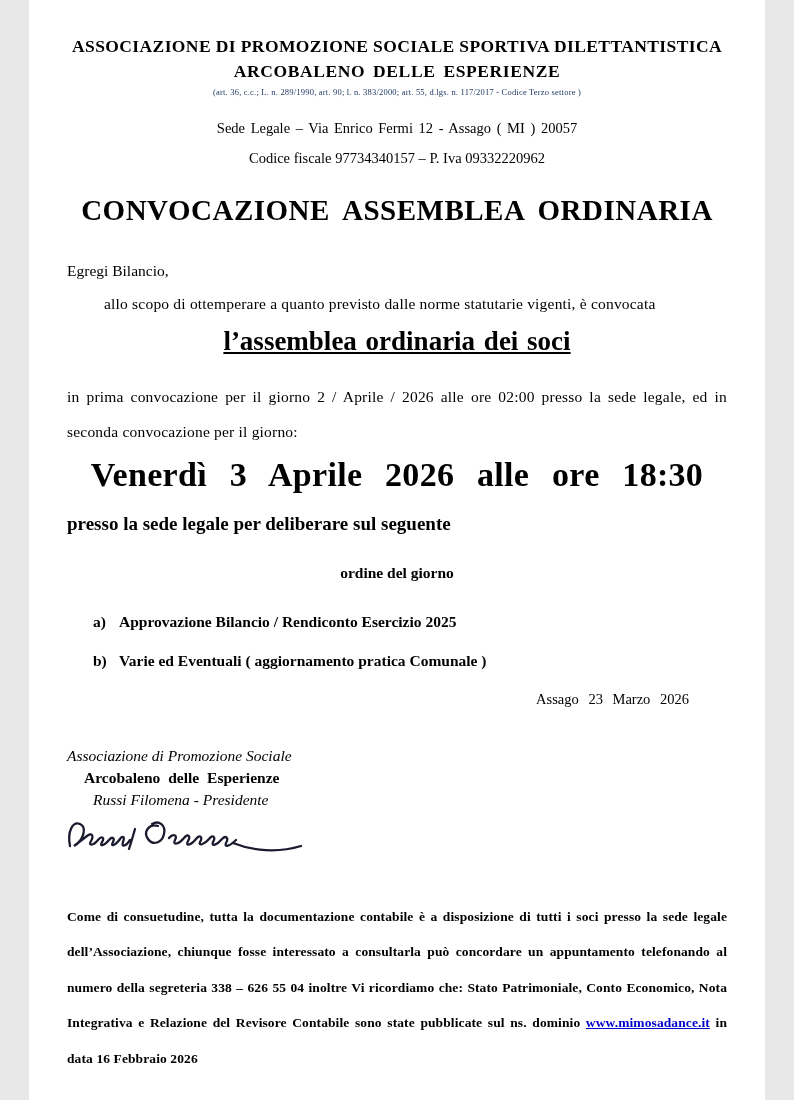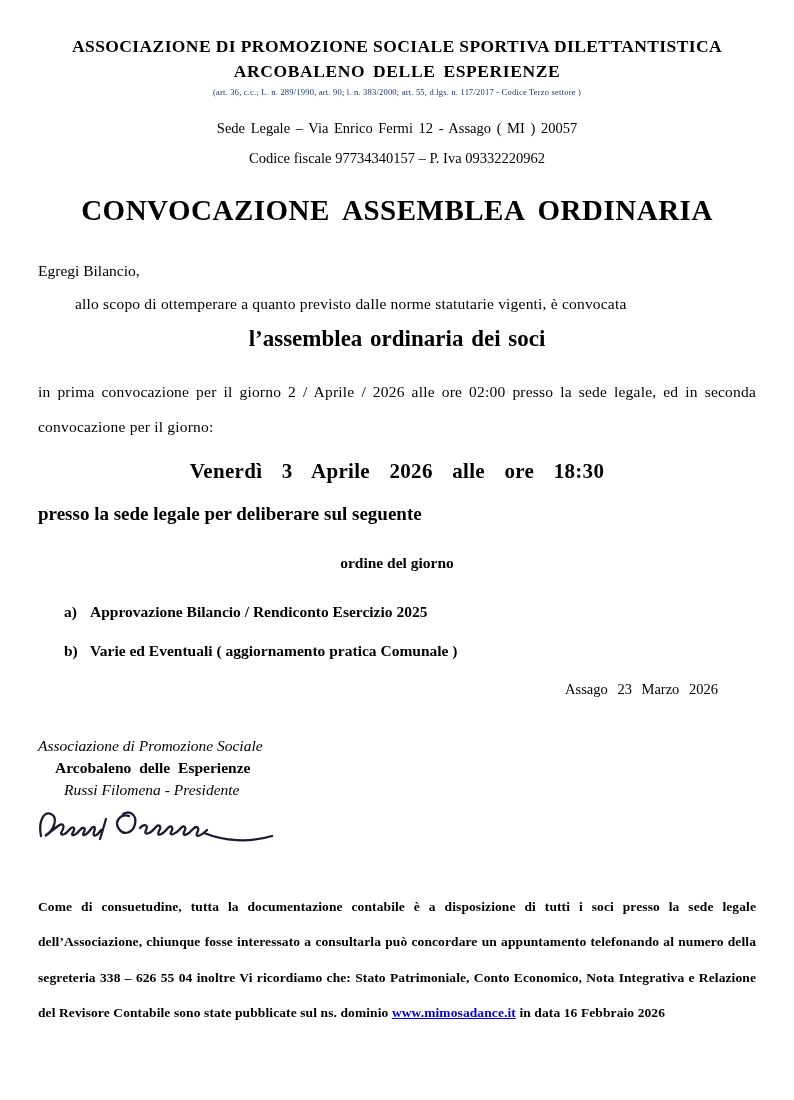--- a/index.html
+++ b/index.html
@@ -1,33 +1,33 @@
 <!DOCTYPE html>
 <html><head>
 <meta charset="utf-8">
 <style>
   html,body{margin:0;padding:0;background:#e8e8e8;}
   .page{
-    width:794px;height:1100px;background:#ffffff;margin:0 auto;
+    width:736px;height:1100px;background:#ffffff;margin:0 auto;
     font-family:"Liberation Serif", serif;color:#000;
     box-sizing:border-box;padding:36px 38px 0 38px;position:relative;overflow:hidden;
   }
   .center{text-align:center;}
   .header-line1{font-size:17.5px;font-weight:bold;letter-spacing:.4px;line-height:1.25;}
   .header-line2{font-size:17.5px;font-weight:bold;letter-spacing:.6px;margin-top:3px;word-spacing:3px;}
   .legal-refs{font-size:8.5px;font-weight:normal;color:#1f3864;margin-top:5px;letter-spacing:.2px;}
   .address{font-size:14.5px;margin-top:23px;word-spacing:2px;}
   .fiscal{font-size:14.5px;margin-top:13px;}
   .doc-title{font-size:29px;font-weight:bold;margin-top:27px;word-spacing:6px;letter-spacing:.5px;}
   .pub-note{font-size:13.5px;margin-top:17px;line-height:1.4;letter-spacing:.6px;}
   .salutation{font-size:15.5px;margin-top:35px;}
   .intro{font-size:15.5px;margin-top:15px;padding-left:37px;letter-spacing:.2px;}
-  .assembly-title{font-size:23px;font-weight:bold;margin-top:13px;word-spacing:2px;}
+  .assembly-title{font-size:27px;font-weight:bold;text-decoration:underline;margin-top:13px;word-spacing:2px;}
   .first-call{font-size:15.5px;margin-top:22px;text-align:justify;line-height:35px;letter-spacing:.2px;}
-  .second-call{font-size:21px;font-weight:bold;margin-top:15px;word-spacing:14px;letter-spacing:.3px;}
+  .second-call{font-size:34px;font-weight:bold;margin-top:7px;word-spacing:14px;letter-spacing:.3px;}
   .venue-line{font-size:19px;margin-top:19px;font-weight:bold;}
   .agenda-heading{font-size:15.5px;font-weight:bold;margin-top:29px;}
   .agenda{margin-top:31px;padding-left:26px;}
   .agenda-item{font-size:15.5px;font-weight:bold;margin-bottom:21px;}
   .agenda-item .item-label{display:inline-block;width:26px;}
   .place-date{font-size:14.5px;text-align:right;padding-right:38px;margin-top:0px;word-spacing:6px;}
   .sig-block{margin-top:37px;font-size:15.5px;line-height:22px;}
   .sig-it{font-style:italic;}
   .sig-l2{padding-left:30px;}
   .sig-l3{font-weight:bold;padding-left:17px;word-spacing:4px;}

